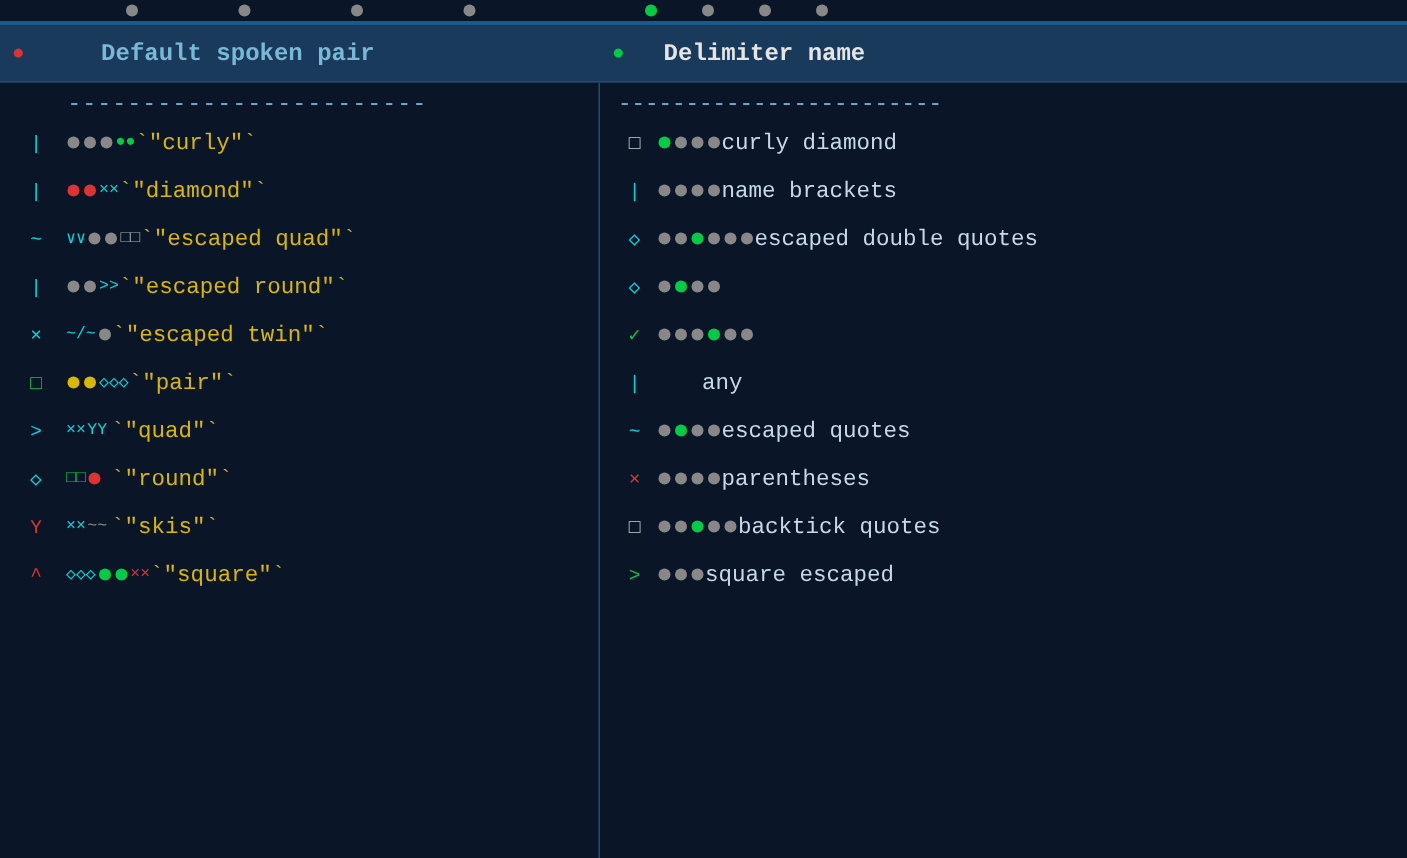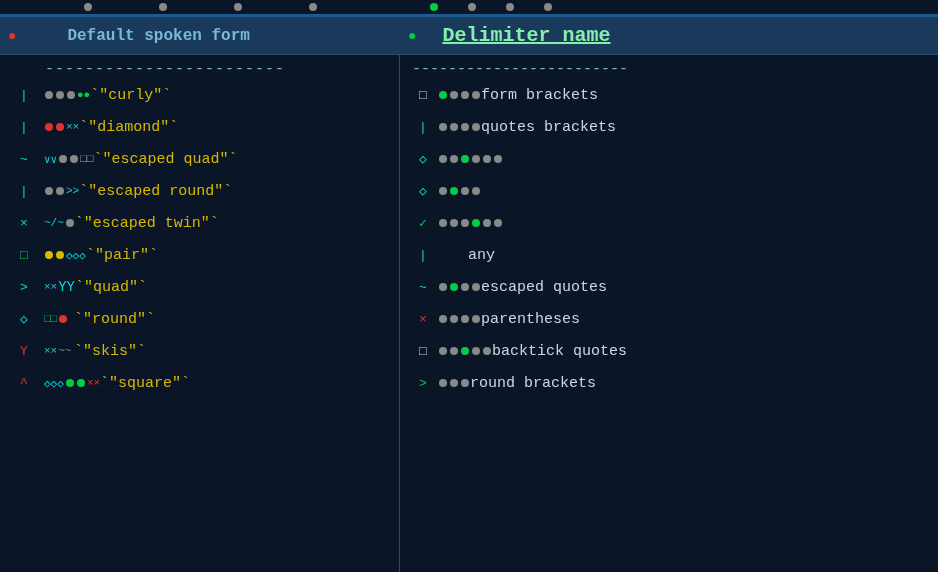--- a/index.html
+++ b/index.html
@@ -28,24 +28,23 @@
     .col-left {
       width: 400px;
       padding-left: 45px;
       color: #7ab8d8;
       font-size: 16px;
       font-weight: bold;
     }
     .col-right {
       flex: 1;
       padding-left: 20px;
-      color: #86efac;
-      font-size: 20px;
+      color: #e5e5e5;
+      font-size: 16px;
       font-weight: bold;
-      text-decoration: underline;
     }
     .content-area {
       display: flex;
       flex: 1;
       overflow: hidden;
     }
     .left-panel {
       width: 400px;
       padding: 4px 0;
       border-right: 1px solid #2a4a6c;
@@ -190,21 +189,21 @@
       <span class="top-dot" style="background:#888;"></span>
       <span class="top-dot" style="background:#888;"></span>
     </div>
   </div>
 
   <div class="border-top-line"></div>
 
   <div class="header-row">
     <div style="position:relative; display:flex; align-items:center; width:400px; padding-left:8px;">
       <span style="color:#dd3333; font-size:14px; margin-right:6px;">●</span>
-      <span class="col-left">Default spoken form</span>
+      <span class="col-left">Default spoken pair</span>
     </div>
     <div style="display:flex; align-items:center; flex:1; padding-left:8px;">
       <span style="color:#00cc44; font-size:14px; margin-right:6px;">●</span>
       <span class="col-right">Delimiter name</span>
     </div>
   </div>
 
   <div class="content-area">
 
     <div class="left-panel">
@@ -271,21 +270,21 @@
           <span class="dot dot-yellow"></span>
           <span style="color:#00d8d8; font-size:11px;">◇◇◇</span>
         </div>
         <span class="row-text" style="color:#d8b800;">`"pair"`</span>
       </div>
 
       <div class="row">
         <div class="gutter" style="color:#00d8d8;">&gt;</div>
         <div class="indicators">
           <span style="color:#00d8d8; font-size:11px;">××</span>
-          <span style="color:#00d8d8; font-size:14px;">YY</span>
+          <span style="color:#00d8d8; font-size:11px;">YY</span>
         </div>
         <span class="row-text" style="color:#d8b800;">`"quad"`</span>
       </div>
 
       <div class="row">
         <div class="gutter" style="color:#00d8d8;">◇</div>
         <div class="indicators">
           <span style="color:#00cc44; font-size:11px;">□□</span>
           <span class="dot dot-red"></span>
         </div>
@@ -320,44 +319,45 @@
       </div>
 
       <div class="right-row">
         <div class="right-gutter" style="color:#ccc;">□</div>
         <div class="right-indicators">
           <span class="dot dot-green"></span>
           <span class="dot dot-gray"></span>
           <span class="dot dot-gray"></span>
           <span class="dot dot-gray"></span>
         </div>
-        <span class="right-text">form brackets</span>
+        <span class="right-text">curly diamond</span>
       </div>
 
       <div class="right-row">
         <div class="right-gutter" style="color:#00d8d8;">|</div>
         <div class="right-indicators">
           <span class="dot dot-gray"></span>
           <span class="dot dot-gray"></span>
           <span class="dot dot-gray"></span>
           <span class="dot dot-gray"></span>
         </div>
-        <span class="right-text">quotes brackets</span>
+        <span class="right-text">name brackets</span>
       </div>
 
       <div class="right-row">
         <div class="right-gutter" style="color:#00d8d8;">◇</div>
         <div class="right-indicators">
           <span class="dot dot-gray"></span>
           <span class="dot dot-gray"></span>
           <span class="dot dot-green"></span>
           <span class="dot dot-gray"></span>
           <span class="dot dot-gray"></span>
           <span class="dot dot-gray"></span>
         </div>
+        <span class="right-text">escaped double quotes</span>
       </div>
 
       <div class="right-row">
         <div class="right-gutter" style="color:#00d8d8;">◇</div>
         <div class="right-indicators">
           <span class="dot dot-gray"></span>
           <span class="dot dot-green"></span>
           <span class="dot dot-gray"></span>
           <span class="dot dot-gray"></span>
         </div>
@@ -415,17 +415,17 @@
         <span class="right-text">backtick quotes</span>
       </div>
 
       <div class="right-row">
         <div class="right-gutter" style="color:#00cc44;">&gt;</div>
         <div class="right-indicators">
           <span class="dot dot-gray"></span>
           <span class="dot dot-gray"></span>
           <span class="dot dot-gray"></span>
         </div>
-        <span class="right-text">round brackets</span>
+        <span class="right-text">square escaped</span>
       </div>
     </div>
   </div>
 </div>
 
 </body></html>

